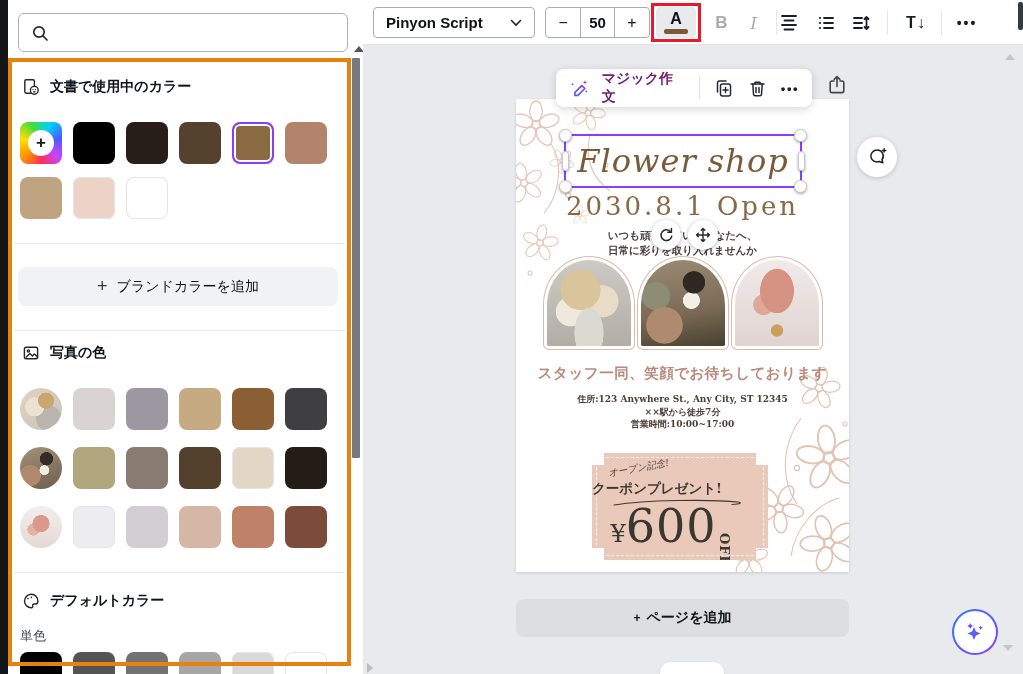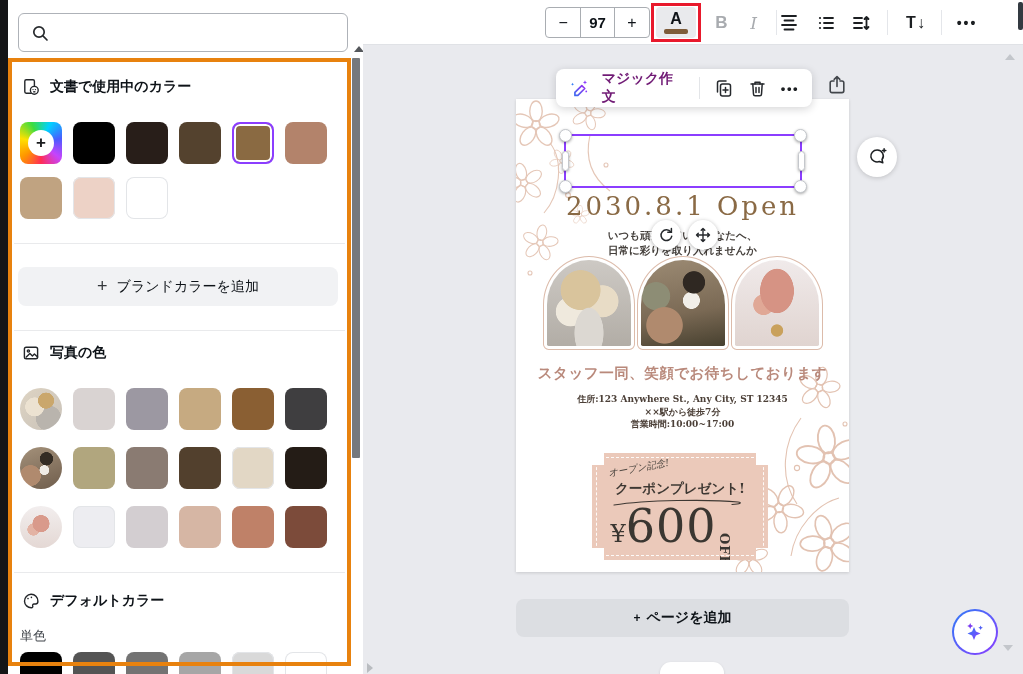--- a/index.html
+++ b/index.html
@@ -126,21 +126,21 @@
       radial-gradient(circle at 50% 82%, #c9a15c 0 7%, transparent 8%),
       linear-gradient(180deg,#f0eaea,#e0d4d0); }
 
   .staff-line { position:absolute; left:0; top:265px; width:100%; text-align:center; font-family:"DejaVu Serif","Liberation Serif",serif; font-size:14.5px; font-weight:600; letter-spacing:.5px; color:var(--flyer-accent-rose,#b9897b); }
   .info-block { position:absolute; left:0; top:294px; width:100%; text-align:center; font-family:"DejaVu Serif","Liberation Serif",serif; font-size:9px; font-weight:600; line-height:12.5px; color:#4c4038; }
 
   .coupon { position:absolute; left:76px; top:354px; width:176px; height:107px; background:var(--coupon-pink,#ebc9ba);
     clip-path:polygon(0 12px,12px 12px,12px 0,calc(100% - 12px) 0,calc(100% - 12px) 12px,100% 12px,100% calc(100% - 12px),calc(100% - 12px) calc(100% - 12px),calc(100% - 12px) 100%,12px 100%,12px calc(100% - 12px),0 calc(100% - 12px)); }
   .coupon-dash { position:absolute; inset:4px; border:1.5px dashed rgba(255,255,255,.9); }
   .coupon-note { position:absolute; left:16px; top:9px; font-size:9.5px; font-style:italic; color:#4a443e; transform:rotate(-10deg); font-family:"DejaVu Serif","Liberation Serif",serif; }
-  .coupon-title { position:absolute; left:0; top:27px; width:100%; text-align:center; font-size:13.5px; font-weight:700; color:#3e3833; font-family:"DejaVu Serif","Liberation Serif",serif; }
+  .coupon-title { position:absolute; left:0; top:27px; width:100%; text-align:left; font-size:13.5px; font-weight:700; color:#3e3833; font-family:"DejaVu Serif","Liberation Serif",serif; }
   .coupon-swoosh { position:absolute; left:18px; top:45px; }
   .coupon-amount { position:absolute; left:0; top:48px; width:100%; display:flex; align-items:baseline; justify-content:center; color:#3a3631; font-family:"DejaVu Serif","Liberation Serif",serif; }
   .coupon-amount .yen { font-size:24px; }
   .coupon-amount .num { font-size:46px; line-height:50px; letter-spacing:1px; }
   .coupon-amount .off { font-size:13px; letter-spacing:1px; transform:rotate(90deg) translateX(-12px); transform-origin:left bottom; display:inline-block; font-weight:600; }
 
   .add-page-btn { position:absolute; left:153px; top:554px; width:333px; height:38px; background:#dcdee2; border:none; border-radius:8px; font-size:14px; font-weight:700; color:#0e1318; cursor:pointer; font-family:inherit; display:flex; align-items:center; justify-content:center; gap:6px; }
   .add-page-btn .plus { font-size:12px; font-weight:700; }
 
   .comment-btn { position:absolute; left:494px; top:92px; width:40px; height:40px; border-radius:50%; background:#fff; border:none; box-shadow:0 1px 5px rgba(0,0,0,.18); display:flex; align-items:center; justify-content:center; cursor:pointer; z-index:25; }
@@ -263,24 +263,30 @@
     </div>
 
   <div class="sb-arrow"></div>
   <div class="sb-thumb"></div>
 
   <div class="orange-box"></div>
 </aside>
 
 <header id="toolbar">
 
+  <div class="font-select">
+    <span class="fname">Pinyon Script</span>
+    <svg class="ic" width="12" height="8" viewBox="0 0 12 8" fill="none" stroke="#202124" stroke-width="1.6" stroke-linecap="round">
+        <path d="M1.5 1.5L6 6l4.5-4.5"></path>
+      </svg>
+  </div>
 
   <div class="stepper">
     <div>−</div>
-    <div class="size-value">97</div>
+    <div class="size-value">50</div>
     <div>+</div>
   </div>
 
   <div class="red-box">
     <button class="color-btn">
       <span class="letter">A</span>
       <span class="color-bar"></span>
     </button>
   </div>
 
@@ -397,20 +403,21 @@
     </svg>
 
     <div class="sel-box">
       <span class="handle corner tl"></span>
       <span class="handle corner tr"></span>
       <span class="handle corner bl"></span>
       <span class="handle corner br2"></span>
       <span class="handle pill pl"></span>
       <span class="handle pill pr"></span>
     </div>
+    <div class="flower-title">Flower shop</div>
 
     <div class="open-line">2030.8.1  Open</div>
 
     <div class="taglines">
       <div>いつも頑張っているあなたへ、</div>
       <div>日常に彩りを取り入れませんか</div>
     </div>
 
     <div class="obj-handle rotate-handle">
       <svg class="ic" width="16" height="16" viewBox="0 0 16 16" fill="none" stroke="#26292d" stroke-width="1.5" stroke-linecap="round">

